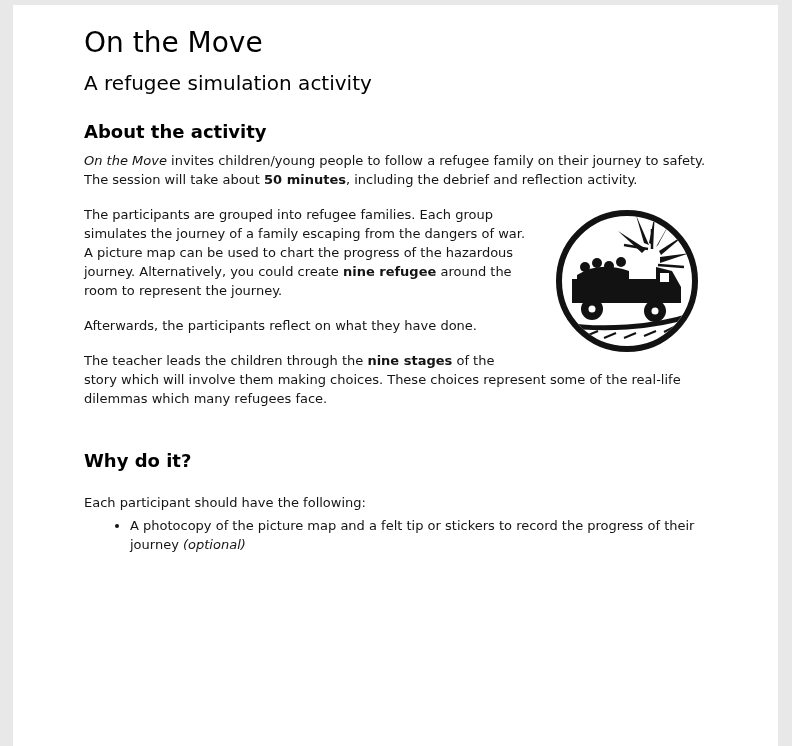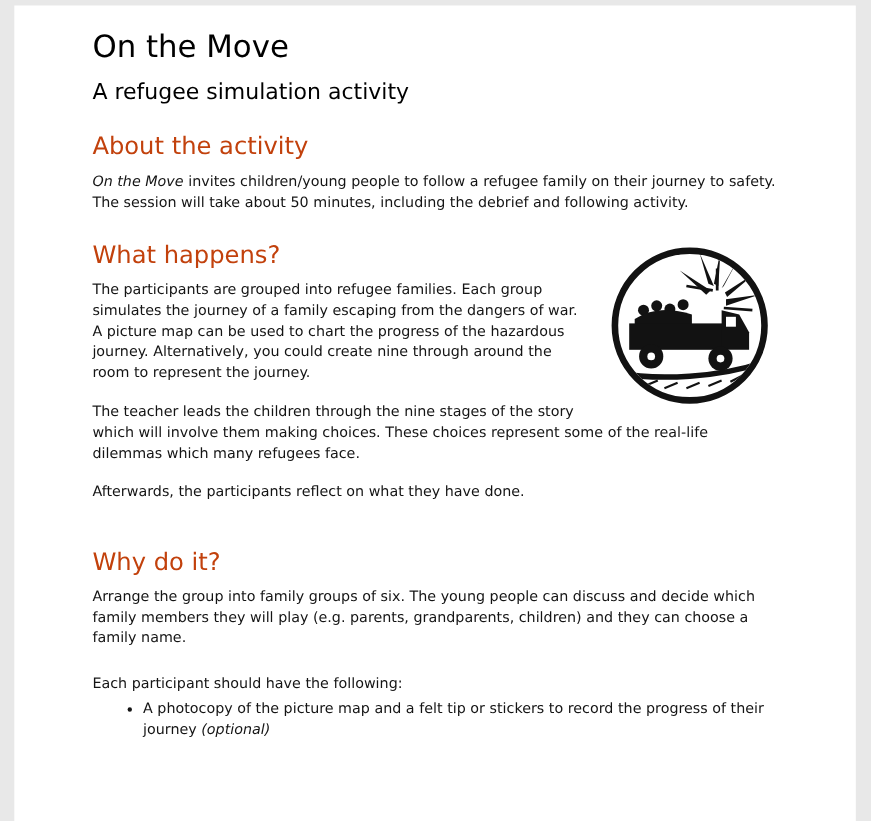--- a/index.html
+++ b/index.html
@@ -30,33 +30,33 @@
     line-height: 1.15;
   }
   .doc-subtitle {
     font-size: 20px;
     font-weight: 400;
     color: #000;
     margin: 12px 0 6px 0;
     line-height: 1.2;
   }
   h2.sec {
-    font-size: 22px;
-    font-weight: 400;
-    color: #c2410c;
+    font-size: 18px;
+    font-weight: 700;
+    color: #000000;
     margin: 26px 0 8px 0;
     line-height: 1.2;
   }
   p.body {
     font-size: 13px;
     line-height: 19px;
     margin: 0 0 16px 0;
   }
   .i { font-style: italic; }
-  .b { font-weight: normal; }
+  .b { font-weight: bold; }
   ul.belongings {
     margin: 4px 0 0 0;
     padding-left: 46px;
   }
   ul.belongings li {
     font-size: 13px;
     line-height: 19px;
     margin: 0 0 5px 0;
   }
   .illo {
@@ -70,21 +70,21 @@
 </head>
 <body>
 
 <div class="page">
 
   <h1 class="doc-title">On the Move</h1>
   <div class="doc-subtitle">A refugee simulation activity</div>
 
   <section>
     <h2 class="sec">About the activity</h2>
-    <p class="body"><span class="i">On the Move</span><span> invites children/young people to follow a refugee family on their journey to safety. The session will take about </span><span class="b">50 minutes</span><span>, including the debrief and following activity.</span></p>
+    <p class="body"><span class="i">On the Move</span><span> invites children/young people to follow a refugee family on their journey to safety. The session will take about </span><span class="b">50 minutes</span><span>, including the debrief and reflection activity.</span></p>
   </section>
 
   <section class="clearfix">
     <div class="illo">
       <svg width="150" height="152" viewBox="0 0 150 152" xmlns="http://www.w3.org/2000/svg">
         <defs>
           <clipPath id="circClip">
               <circle cx="75" cy="76" r="65"></circle>
             </clipPath>
         </defs>
@@ -128,32 +128,30 @@
             <path d="M18 128 l12 -5"></path>
             <path d="M34 131 l12 -5"></path>
             <path d="M52 133 l12 -5"></path>
             <path d="M72 133 l12 -5"></path>
             <path d="M92 131 l12 -5"></path>
             <path d="M112 127 l12 -6"></path>
           </g>
         </g>
       </svg>
     </div>
-    <h2 class="sec">What happens?</h2>
-    <p class="body"><span>The participants are grouped into refugee families. Each group simulates the journey of a family escaping from the dangers of war. A picture map can be used to chart the progress of the hazardous journey. Alternatively, you could create </span><span class="b">nine through</span><span> around the room to represent the journey.</span></p>
+    <p class="body"><span>The participants are grouped into refugee families. Each group simulates the journey of a family escaping from the dangers of war. A picture map can be used to chart the progress of the hazardous journey. Alternatively, you could create </span><span class="b">nine refugee</span><span> around the room to represent the journey.</span></p>
+    <p class="body">Afterwards, the participants reflect on what they have done.</p>
     <p class="body"><span>The teacher leads the children through the </span><span class="b">nine stages</span><span> of the story which will involve them making choices. These choices represent some of the real-life dilemmas which many refugees face.</span></p>
-    <p class="body">Afterwards, the participants reflect on what they have done.</p>
   </section>
 
   <section>
     <h2 class="sec">Why do it?</h2>
   </section>
 
   <section>
-    <p class="body"><span>Arrange the group into family groups of </span><span class="b">six</span><span>. The young people can discuss and decide which family members they will play (e.g. parents, grandparents, children) and they can choose a family name.</span></p>
     <p class="body" style="margin-bottom:0; margin-top:22px;">Each participant should have the following:</p>
     <ul class="belongings">
       <li><span>A photocopy of the picture map and a felt tip or stickers to record the progress of their journey </span><span class="i">(optional)</span></li>
 
     </ul>
   </section>
 
 </div>
 
 </body></html>

